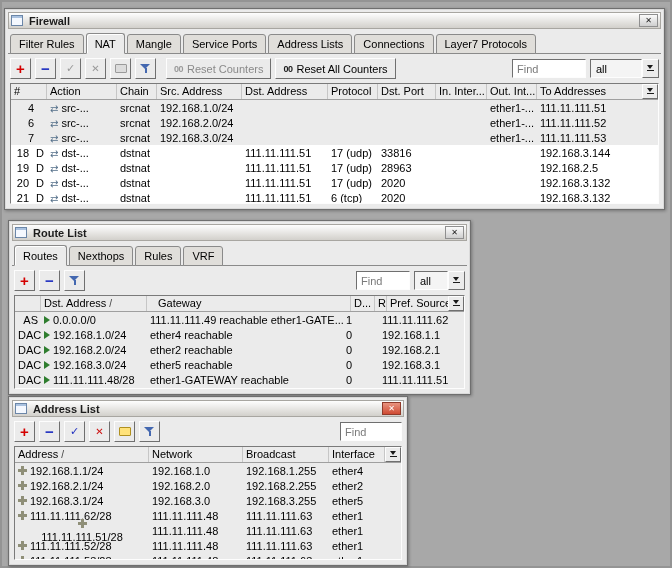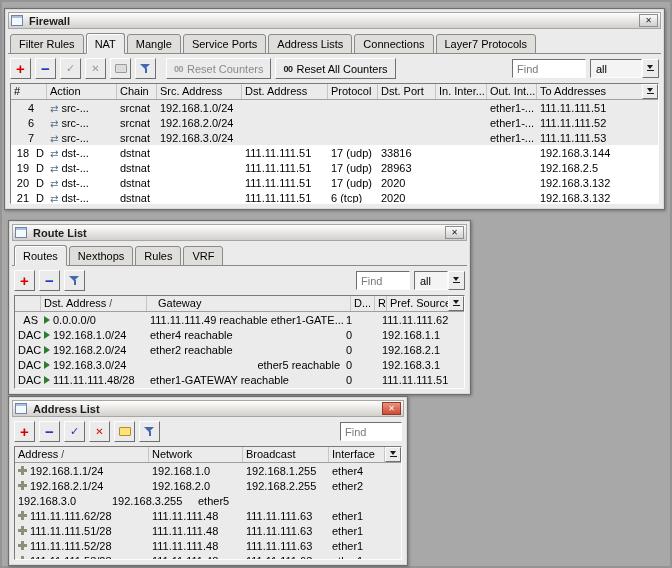--- a/index.html
+++ b/index.html
@@ -529,21 +529,21 @@
               </div>
             </div>
             <div class="tr">
               <div class="td" style="width: 26px;">
                 <span>DAC</span>
               </div>
               <div class="td" style="width: 106px;">
                 <span class="cell-icon route-arrow-icon"></span>
                 <span>192.168.3.0/24</span>
               </div>
-              <div class="td" style="width: 196px; justify-content: flex-end;">
+              <div class="td" style="width: 196px;">
                 <span>ether5 reachable</span>
               </div>
               <div class="td" style="width: 24px;">
                 <span>0</span>
               </div>
               <div class="td" style="width: 12px;">
                 <span></span>
               </div>
               <div class="td" style="width: 78px;">
                 <span>192.168.3.1</span>
@@ -642,20 +642,24 @@
                 <span>192.168.2.0</span>
               </div>
               <div class="td" style="width: 86px;">
                 <span>192.168.2.255</span>
               </div>
               <div class="td" style="width: 56px;">
                 <span>ether2</span>
               </div>
             </div>
             <div class="tr">
+              <div class="td" style="width: 134px;">
+                <span class="cell-icon ip-address-icon"></span>
+                <span>192.168.3.1/24</span>
+              </div>
               <div class="td" style="width: 94px;">
                 <span>192.168.3.0</span>
               </div>
               <div class="td" style="width: 86px;">
                 <span>192.168.3.255</span>
               </div>
               <div class="td" style="width: 56px;">
                 <span>ether5</span>
               </div>
             </div>
@@ -668,21 +672,21 @@
                 <span>111.11.111.48</span>
               </div>
               <div class="td" style="width: 86px;">
                 <span>111.11.111.63</span>
               </div>
               <div class="td" style="width: 56px;">
                 <span>ether1</span>
               </div>
             </div>
             <div class="tr">
-              <div class="td" style="width: 134px;">
+              <div class="td" style="width: 134px; flex-direction: column;">
                 <span class="cell-icon ip-address-icon"></span>
                 <span>111.11.111.51/28</span>
               </div>
               <div class="td" style="width: 94px;">
                 <span>111.11.111.48</span>
               </div>
               <div class="td" style="width: 86px;">
                 <span>111.11.111.63</span>
               </div>
               <div class="td" style="width: 56px;">

